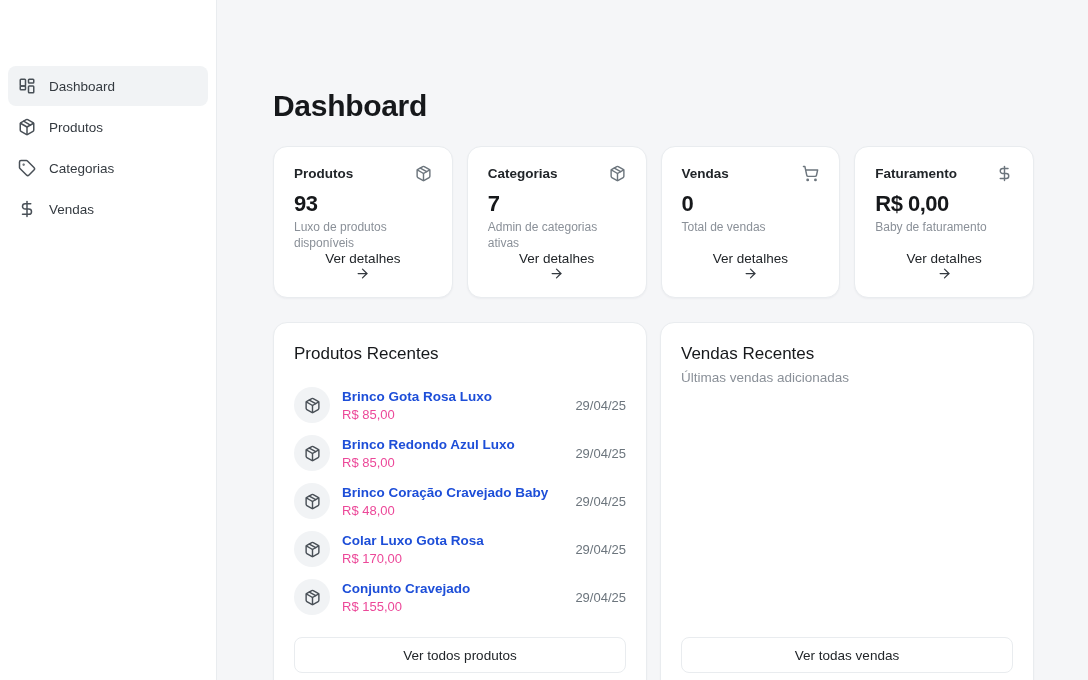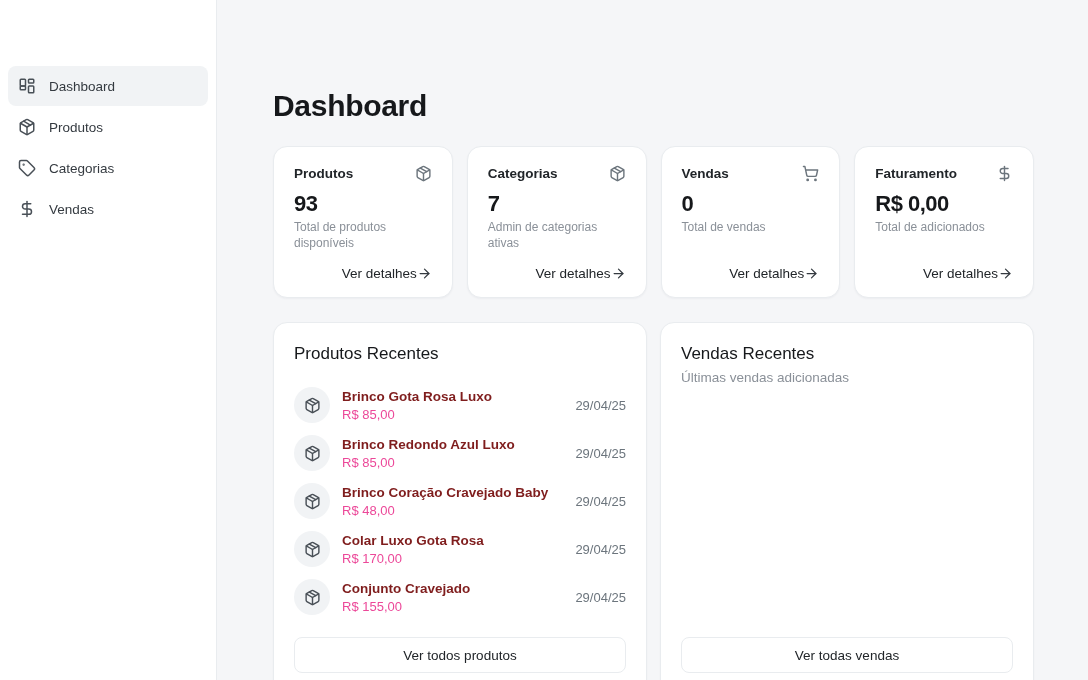--- a/index.html
+++ b/index.html
@@ -65,42 +65,42 @@
     height:152px; padding:18px 20px 16px 20px;
     display:flex; flex-direction:column;
     box-shadow:0 1px 2px rgba(16,24,40,.04);
   }
   .card-head { display:flex; align-items:center; justify-content:space-between; }
   .card-title { font-size:13.5px; font-weight:600; color:#212529; }
   .card-icon { width:17px; height:17px; color:#6c757d; display:flex; }
   .card-value { margin-top:10px; font-size:22px; font-weight:800; color:#16181b; letter-spacing:-.5px; line-height:1.1; }
   .card-sub { margin-top:4px; font-size:12px; line-height:1.3; color:#8a9098; }
   .card-foot {
-    margin-top:auto; display:flex; align-items:center; justify-content:flex-end;
-    font-size:13.5px; font-weight:500; color:#212529; cursor:pointer;
+    margin-top:auto; display:flex; align-items:center; justify-content:center;
+    font-size:13.5px; font-weight:500; color:#212529; cursor:pointer;flex-direction:column;
   }
   .arrow { width:15px; height:15px; color:#343a40; display:flex; }
 
   .panels { display:grid; grid-template-columns:1fr 1fr; gap:13px; margin-top:24px; align-items:stretch; }
   .panel {
     background:#fff; border:1px solid #e9ecef; border-radius:14px;
     padding:20px; display:flex; flex-direction:column;
     box-shadow:0 1px 2px rgba(16,24,40,.04);
   }
   .panel-title { font-size:17px; font-weight:400; color:#16181b; line-height:22px; }
   .panel-sub { font-size:13.5px; color:#8a9098; margin-top:4px; line-height:18px; }
   .plist { margin-top:16px; }
   .prow { display:flex; align-items:center; gap:12px; height:48px; }
   .chip {
     width:36px; height:36px; border-radius:50%; background:#f1f3f5;
     display:flex; align-items:center; justify-content:center; flex:0 0 auto;
   }
   .chip .icn { width:17px; height:17px; color:#495057; display:flex; }
   .prow-main { flex:1; min-width:0; }
-  .prow-name { font-size:13.5px; font-weight:600; color:#7f1d1d; line-height:17px; }
+  .prow-name { font-size:13.5px; font-weight:600; color:#1d4ed8; line-height:17px; }
   .prow-price { font-size:13px; color:#ec4899; margin-top:2px; }
   .prow-date { font-size:13px; color:#6c757d; flex:0 0 auto; }
   .panel-btn {
     margin-top:16px; height:36px; width:100%;
     background:#fff; border:1px solid #e9ecef; border-radius:8px;
     font-family:"Liberation Sans", sans-serif;
     font-size:13.5px; font-weight:500; color:#212529; cursor:pointer;
   }
   .panel-btn.pushed { margin-top:auto; }
 </style>
@@ -166,21 +166,21 @@
           <span class="card-icon">
             <svg viewBox="0 0 24 24" fill="none" stroke="currentColor" stroke-width="2" stroke-linecap="round" stroke-linejoin="round">
                 <path d="m7.5 4.27 9 5.15"></path>
                 <path d="M21 8a2 2 0 0 0-1-1.73l-7-4a2 2 0 0 0-2 0l-7 4A2 2 0 0 0 3 8v8a2 2 0 0 0 1 1.73l7 4a2 2 0 0 0 2 0l7-4A2 2 0 0 0 21 16Z"></path>
                 <path d="m3.3 7 8.7 5 8.7-5"></path>
                 <path d="M12 22V12"></path>
               </svg>
           </span>
         </div>
         <div class="card-value">93</div>
-        <div class="card-sub">Total de produtos disponíveis</div>
+        <div class="card-sub">Luxo de produtos disponíveis</div>
         <div class="card-foot">
           <span>Ver detalhes</span>
           <span class="arrow">
             <svg viewBox="0 0 24 24" fill="none" stroke="currentColor" stroke-width="2" stroke-linecap="round" stroke-linejoin="round">
                 <path d="M5 12h14"></path>
                 <path d="m12 5 7 7-7 7"></path>
               </svg>
           </span>
         </div>
       </div>
@@ -238,21 +238,21 @@
         <div class="card-head">
           <span class="card-title">Faturamento</span>
           <span class="card-icon">
             <svg viewBox="0 0 24 24" fill="none" stroke="currentColor" stroke-width="2" stroke-linecap="round" stroke-linejoin="round">
                 <line x1="12" x2="12" y1="2" y2="22"></line>
                 <path d="M17 5H9.5a3.5 3.5 0 0 0 0 7h5a3.5 3.5 0 0 1 0 7H6"></path>
               </svg>
           </span>
         </div>
         <div class="card-value">R$ 0,00</div>
-        <div class="card-sub">Total de adicionados</div>
+        <div class="card-sub">Baby de faturamento</div>
         <div class="card-foot">
           <span>Ver detalhes</span>
           <span class="arrow">
             <svg viewBox="0 0 24 24" fill="none" stroke="currentColor" stroke-width="2" stroke-linecap="round" stroke-linejoin="round">
                 <path d="M5 12h14"></path>
                 <path d="m12 5 7 7-7 7"></path>
               </svg>
           </span>
         </div>
       </div>

